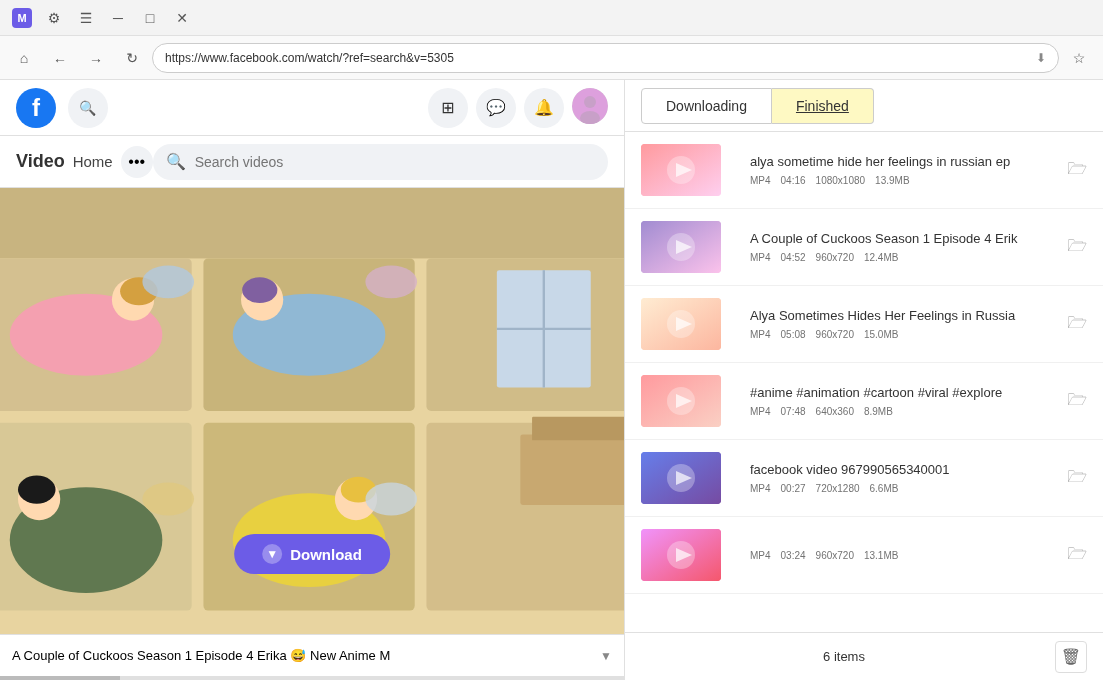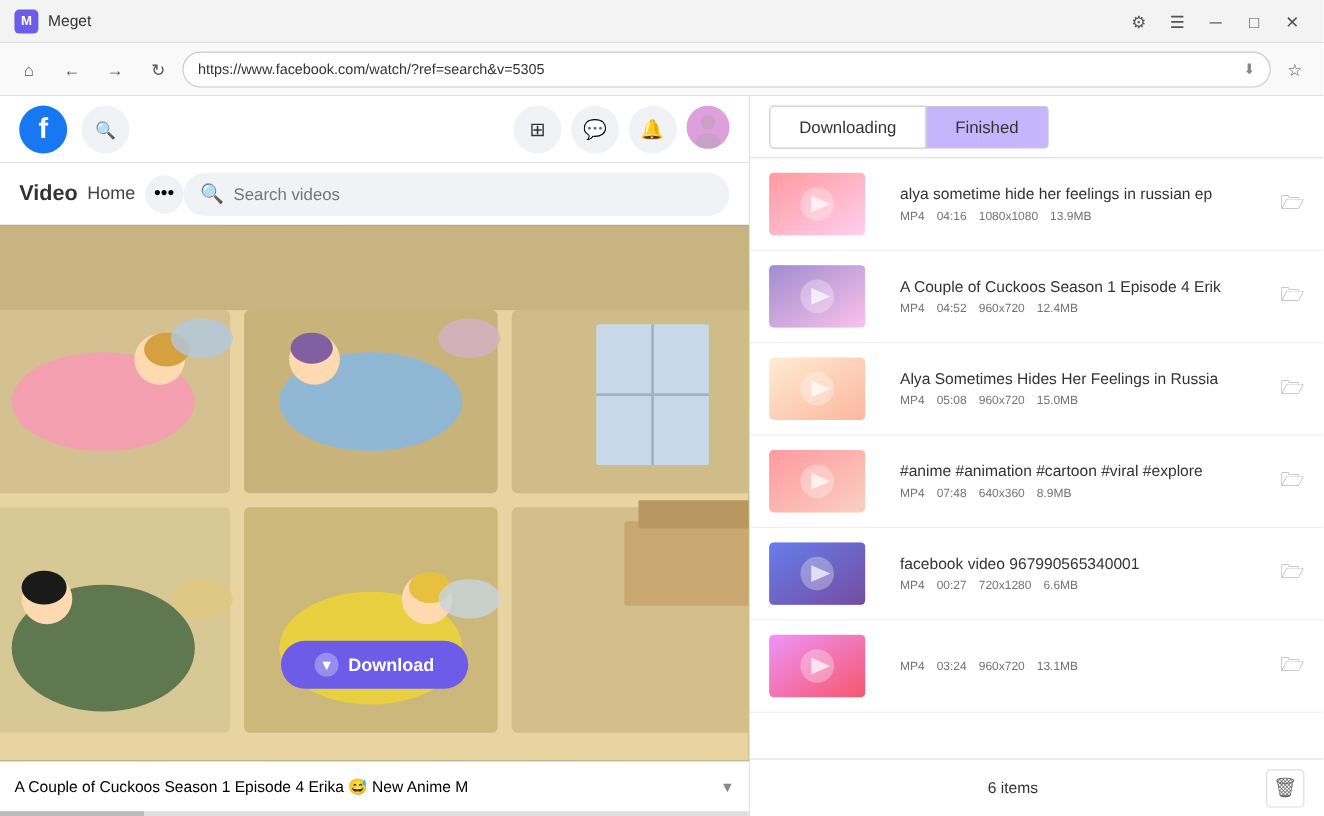--- a/index.html
+++ b/index.html
@@ -226,24 +226,25 @@
     .tab-btn {
       height: 36px;
       padding: 0 24px;
       border: 1px solid #ccc;
       background: white;
       font-size: 14px;
       cursor: pointer;
       color: #333;
     }
     .tab-btn.active {
-      background: #c4b5fd;
+      background: #fef9c3;
       border-color: #ccc;
       color: #333;
       font-weight: 500;
+      text-decoration: underline;
     }
     .tab-btn:first-child { border-radius: 4px 0 0 4px; }
     .tab-btn:last-child { border-radius: 0 4px 4px 0; border-left: none; }
 
     
     .download-list {
       flex: 1;
       overflow-y: auto;
     }
     .download-item {
@@ -320,21 +321,20 @@
       background: linear-gradient(160deg, #e8d5b0 0%, #d4b87a 30%, #c8a860 50%, #e0c890 70%, #f0dca8 100%);
     }
   </style>
 </head>
 <body>
 
 <div class="titlebar">
   <div class="titlebar-logo">
     <span>M</span>
   </div>
-  <span class="titlebar-title">Meget</span>
   <div class="titlebar-controls">
     <button class="titlebar-btn">⚙</button>
     <button class="titlebar-btn">☰</button>
     <button class="titlebar-btn">─</button>
     <button class="titlebar-btn">□</button>
     <button class="titlebar-btn close">✕</button>
   </div>
 </div>
 
 <div class="navbar">

